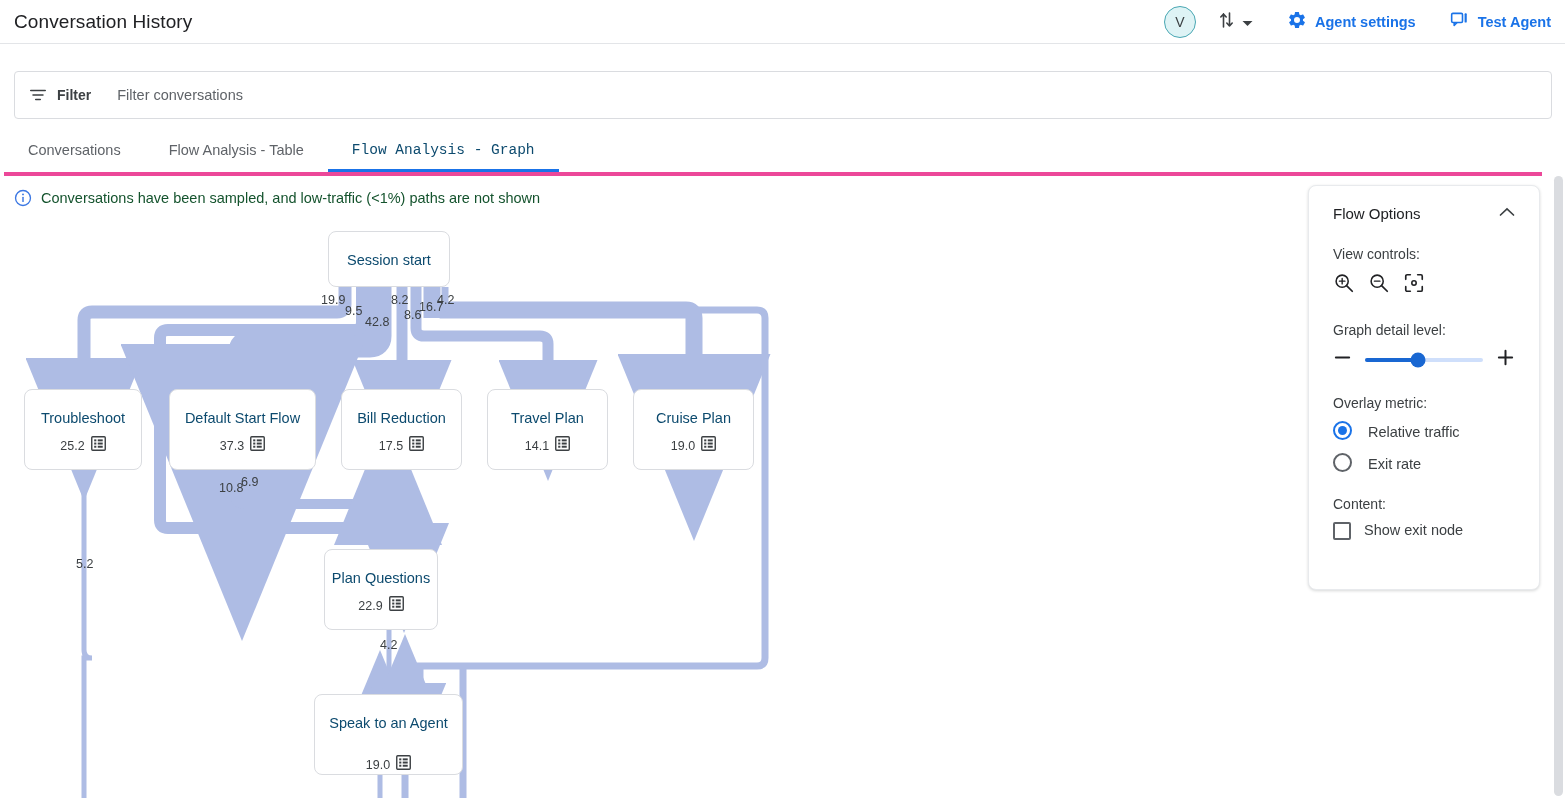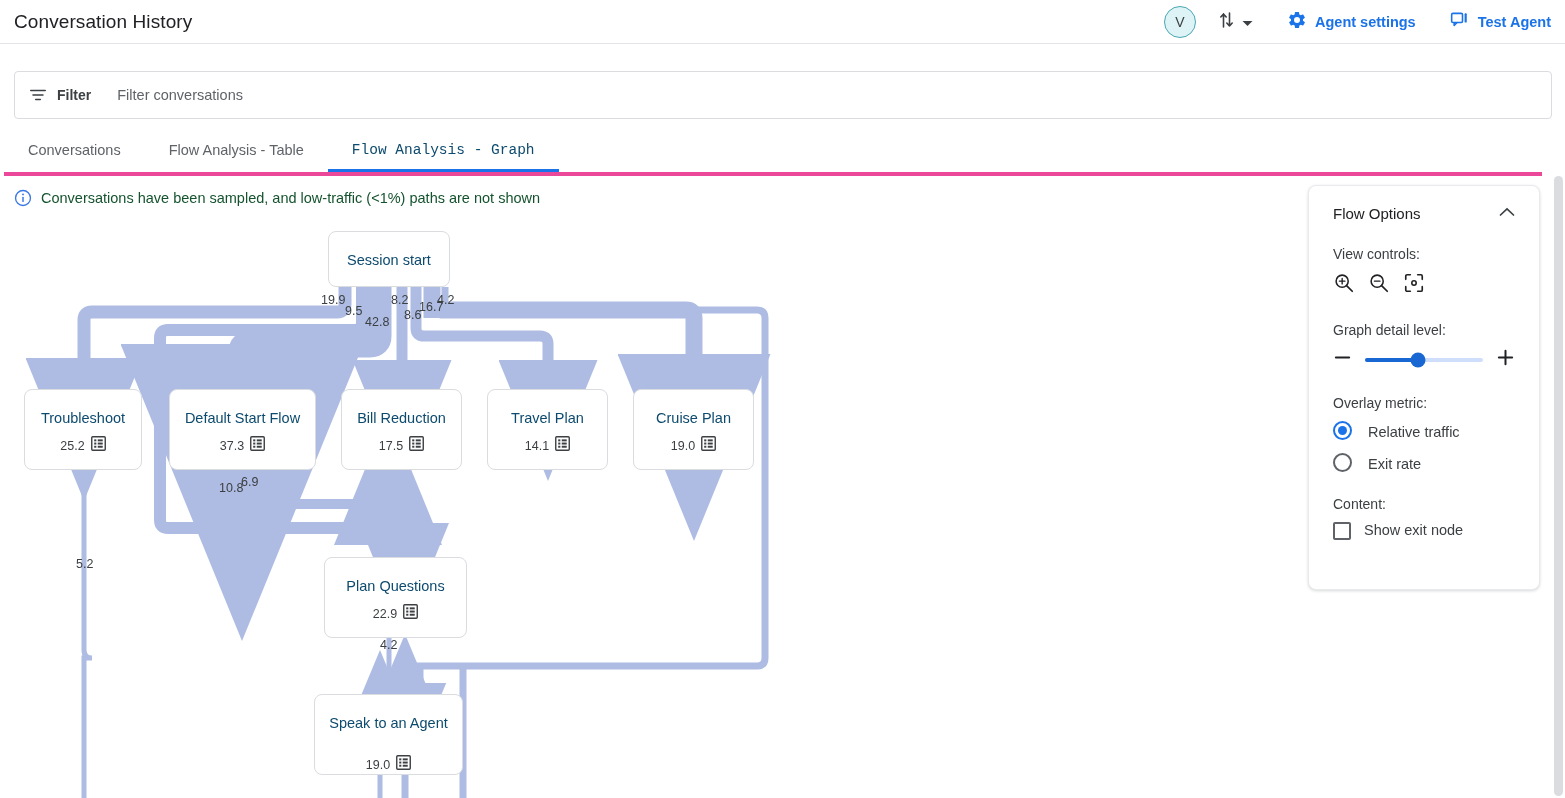--- a/index.html
+++ b/index.html
@@ -361,21 +361,21 @@
             <rect x="3.4" y="7" width="2.3" height="2.1" fill="#3c4043"></rect>
             <rect x="3.4" y="10.4" width="2.3" height="2.1" fill="#3c4043"></rect>
             <rect x="7.2" y="3.6" width="5.3" height="2.1" fill="#3c4043"></rect>
             <rect x="7.2" y="7" width="5.3" height="2.1" fill="#3c4043"></rect>
             <rect x="7.2" y="10.4" width="5.3" height="2.1" fill="#3c4043"></rect>
           </svg>
       </span>
     </div>
   </div>
 
-  <div class="node" style="left:324px; top:373px; width:143px; height:81px;margin-top:8px;">
+  <div class="node" style="left:324px; top:373px; width:114px; height:81px;">
     <div class="node-title">Plan Questions</div>
     <div class="node-metrics">
       <span class="node-value">22.9</span>
       <span class="node-icon">
         <svg width="15" height="15" viewBox="0 0 16 16">
             <rect x=".8" y=".8" width="14.4" height="14.4" rx="1" fill="none" stroke="#3c4043" stroke-width="1.5"></rect>
             <rect x="3.4" y="3.6" width="2.3" height="2.1" fill="#3c4043"></rect>
             <rect x="3.4" y="7" width="2.3" height="2.1" fill="#3c4043"></rect>
             <rect x="3.4" y="10.4" width="2.3" height="2.1" fill="#3c4043"></rect>
             <rect x="7.2" y="3.6" width="5.3" height="2.1" fill="#3c4043"></rect>

